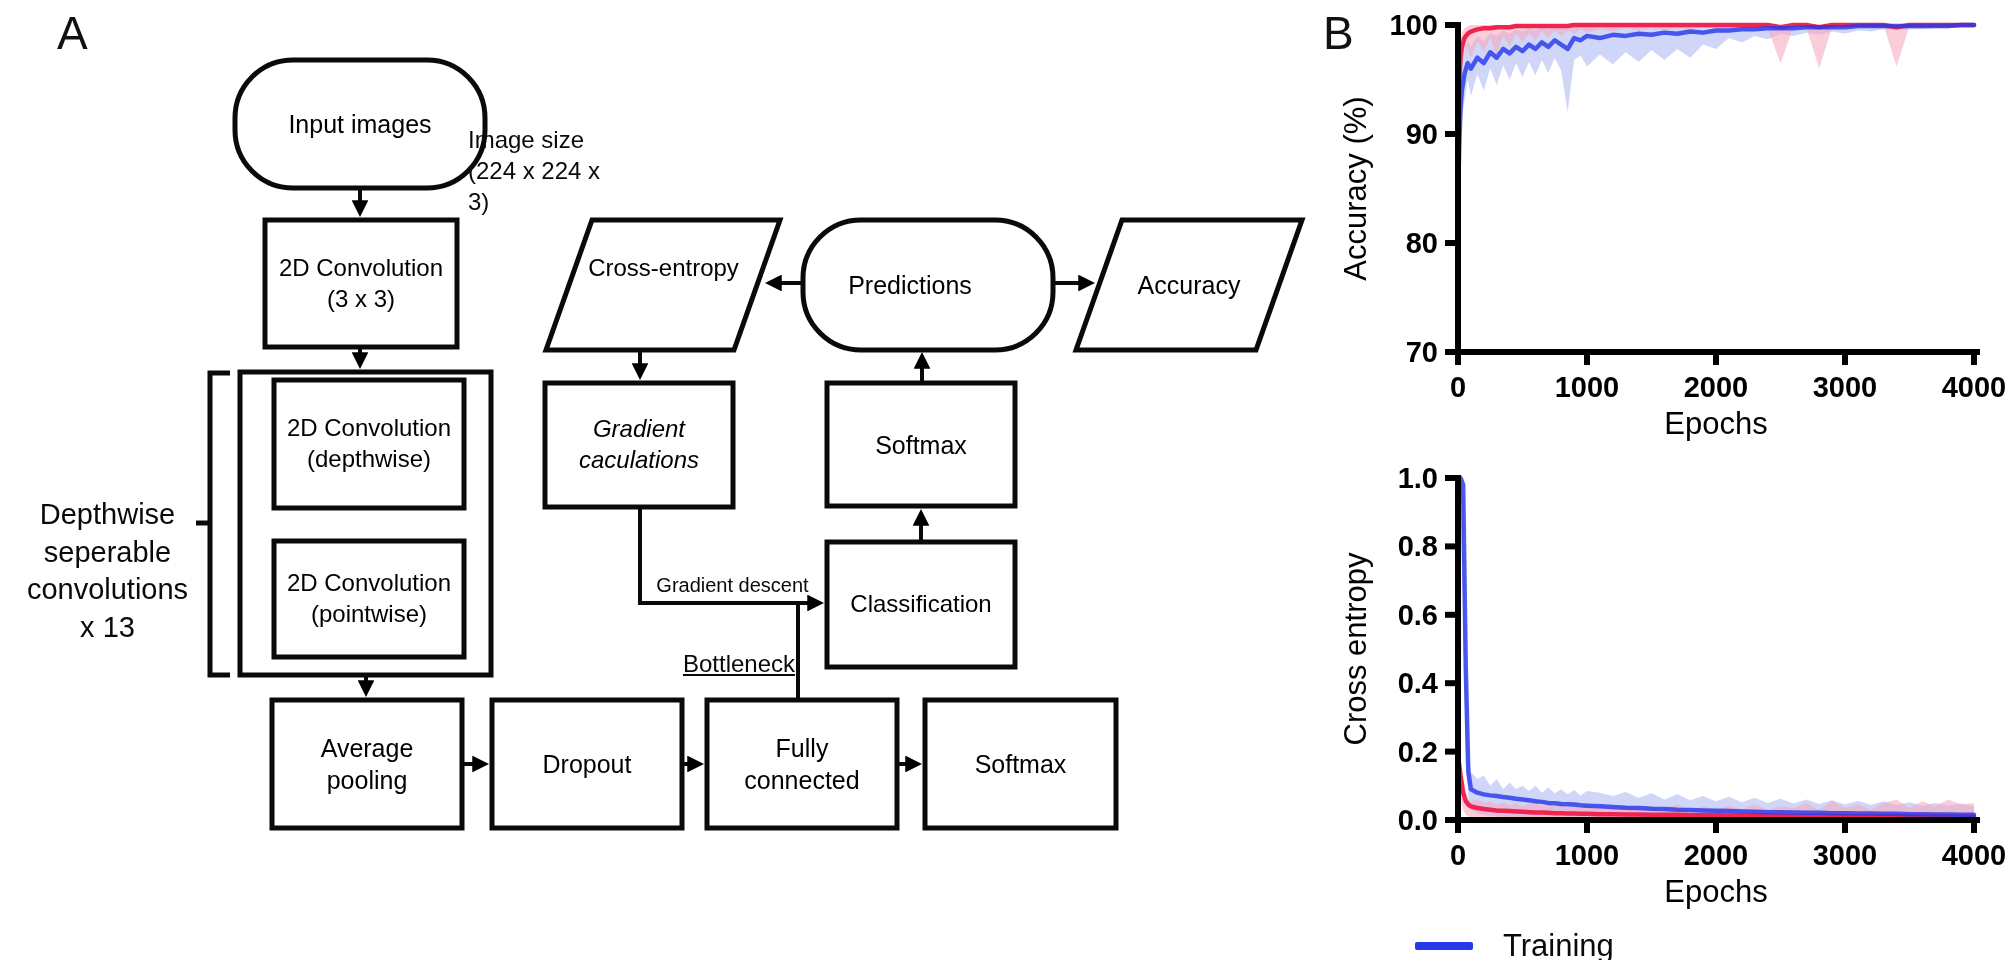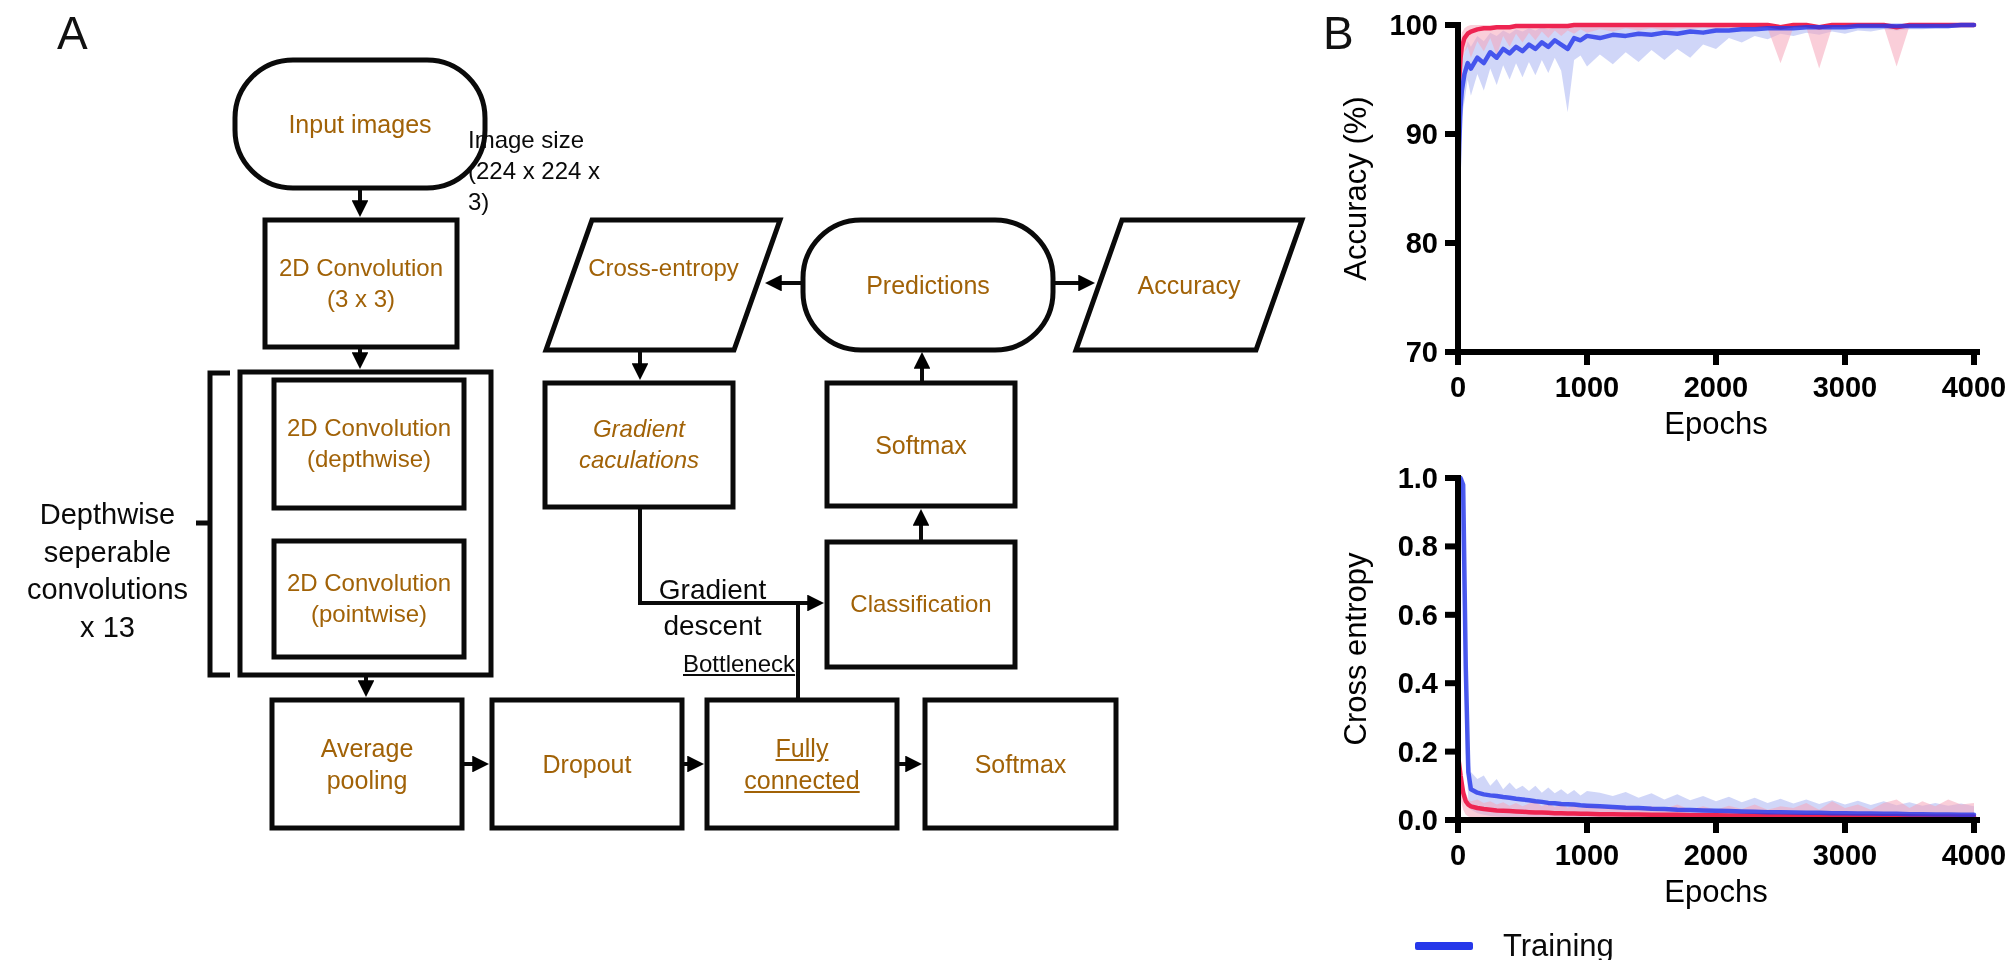--- a/index.html
+++ b/index.html
@@ -2,21 +2,21 @@
 <html><head>
 <meta charset="utf-8">
 <style>
   html,body{margin:0;padding:0;background:#fff;}
   .page{position:relative;width:2005px;height:960px;background:#fff;overflow:hidden;
         font-family:"Liberation Sans",sans-serif;color:#000;}
   .panel-letter{position:absolute;font-size:46px;font-weight:400;color:#111;}
   svg{position:absolute;overflow:visible;}
   svg text{font-family:"Liberation Sans",sans-serif;fill:#000;}
   .node-text{position:absolute;display:flex;align-items:center;justify-content:center;
-             text-align:center;white-space:pre-line;font-size:25px;line-height:1.28;color:#a16207;}
+             text-align:center;white-space:pre-line;font-size:25px;line-height:1.28;color:#000000;}
   .free-text{position:absolute;white-space:pre-line;font-size:25px;line-height:1.3;color:#0a0a0a;}
   .tick{font-size:29px;font-weight:700;}
   .axis-label{font-size:31px;font-weight:400;}
   .legend-item{position:absolute;display:flex;align-items:center;height:40px;}
   .legend-swatch{display:inline-block;width:58px;height:8px;border-radius:2px;margin-right:30px;}
   .legend-label{font-size:31px;color:#0a0a0a;}
 </style>
 </head>
 <body>
 
@@ -75,31 +75,31 @@
   <div class="free-text" style="left:0px;top:496px;width:215px;text-align:center;font-size:29px;">Depthwise seperable
 convolutions
 x 13</div>
   <div class="node-text" style="left:274px;top:380px;width:190px;height:128px;font-size:24px;">2D Convolution
 (depthwise)</div>
   <div class="node-text" style="left:274px;top:541px;width:190px;height:116px;font-size:24px;">2D Convolution
 (pointwise)</div>
   <div class="node-text" style="left:272px;top:700px;width:190px;height:128px;">Average
 pooling</div>
   <div class="node-text" style="left:492px;top:700px;width:190px;height:128px;">Dropout</div>
-  <div class="node-text" style="left:707px;top:700px;width:190px;height:128px;text-decoration:underline;">Fully
+  <div class="node-text" style="left:707px;top:700px;width:190px;height:128px;">Fully
 connected</div>
   <div class="node-text" style="left:925px;top:700px;width:191px;height:128px;">Softmax</div>
   <div class="node-text" style="left:556px;top:203px;width:215px;height:130px;font-size:24px;">Cross-entropy</div>
-  <div class="node-text" style="left:803px;top:220px;width:250px;height:130px;">Predictions</div>
+  <div class="node-text" style="left:785px;top:220px;width:250px;height:130px;">Predictions</div>
   <div class="node-text" style="left:1084px;top:220px;width:210px;height:130px;">Accuracy</div>
   <div class="node-text" style="left:545px;top:383px;width:188px;height:124px;font-size:24px;font-style:italic;">Gradient
 caculations</div>
   <div class="node-text" style="left:827px;top:383px;width:188px;height:123px;">Softmax</div>
   <div class="node-text" style="left:827px;top:542px;width:188px;height:125px;font-size:24px;">Classification</div>
-  <div class="free-text" style="left:620px;top:572px;width:185px;text-align:center;font-size:28px;">Gradient descent</div>
+  <div class="free-text" style="left:640px;top:572px;width:185px;text-align:center;font-size:20px;">Gradient descent</div>
   <div class="free-text" style="left:683px;top:648px;width:110px;text-align:right;font-size:24px;text-decoration:underline;">Bottleneck</div>
 
   <div class="panel-letter" style="left:1323px;top:6px;">B</div>
 
   <svg style="left:1330px;top:0;" width="675" height="445" viewBox="0 0 675 445">
       <polygon points="128,193.95 129.29,123.10000000000002 130.58,84.94999999999999 131.87,63.150000000000034 134.45,52.25 137.675,41.35000000000002 140.9,46.80000000000001 147.35,35.89999999999998 153.8,41.35000000000002 160.25,32.63000000000005 166.7,35.89999999999998 173.15,30.44999999999999 179.6,33.71999999999997 186.05,29.36000000000007 192.5,31.539999999999907 198.95,28.269999999999982 205.39999999999998,30.44999999999999 211.85000000000002,27.180000000000007 218.3,29.36000000000007 224.75,27.180000000000007 231.2,28.269999999999982 237.64999999999998,27.180000000000007 244.10000000000002,27.180000000000007 250.55,26.089999999999975 257,26.089999999999975 269.9,25 282.79999999999995,25 295.70000000000005,25 308.6,25 321.5,25 334.4,25 347.29999999999995,25 360.20000000000005,25 373.1,25 386,25 398.90000000000003,25 411.8,25 424.7,25 437.59999999999997,25 450.5,25 463.40000000000003,25 476.3,25 489.2,25 502.09999999999997,25 515,25 527.9000000000001,25 540.8,25 553.7,25 566.5999999999999,25 579.5,25 592.4000000000001,25 605.3,25 618.2,25 631.0999999999999,25 644,25 644,27.180000000000007 631.0999999999999,27.180000000000007 618.2,28.269999999999982 605.3,28.269999999999982 592.4000000000001,29.36000000000007 579.5,29.36000000000007 566.5999999999999,30.44999999999999 553.7,29.36000000000007 540.8,31.539999999999907 527.9000000000001,30.44999999999999 515,33.71999999999997 502.09999999999997,31.539999999999907 489.2,34.81000000000006 476.3,32.63000000000005 463.40000000000003,35.89999999999998 450.5,33.71999999999997 437.59999999999997,39.16999999999996 424.7,35.89999999999998 411.8,42.43999999999994 398.90000000000003,38.08000000000004 386,48.98000000000002 373.1,44.620000000000005 360.20000000000005,57.69999999999999 347.29999999999995,48.98000000000002 334.4,59.88000000000005 321.5,50.069999999999936 308.6,62.06000000000006 295.70000000000005,52.25 282.79999999999995,64.23999999999995 269.9,54.43000000000001 257,66.41999999999996 250.55,55.51999999999998 244.10000000000002,59.88000000000005 237.64999999999998,112.20000000000002 231.2,70.78000000000003 224.75,57.69999999999999 218.3,72.96000000000004 211.85000000000002,59.88000000000005 205.39999999999998,75.13999999999993 198.95,62.06000000000006 192.5,77.32 186.05,63.150000000000034 179.6,79.5 173.15,65.33000000000004 166.7,84.94999999999999 160.25,68.59999999999997 153.8,90.39999999999998 147.35,74.05000000000001 140.9,95.85000000000002 137.675,79.5 134.45,101.29999999999998 131.87,117.65 130.58,139.45 129.29,177.6 128,199.4" fill="#a9b5f2" fill-opacity="0.55"></polygon>
       <polygon points="128,112.20000000000002 129.29,63.150000000000034 130.58,41.35000000000002 131.87,32.63000000000005 134.45,28.269999999999982 137.675,26.089999999999975 140.9,25 147.35,25 153.8,25 160.25,25 166.7,25 173.15,25 179.6,25 186.05,25 192.5,25 198.95,25 205.39999999999998,25 211.85000000000002,25 218.3,25 224.75,25 231.2,25 237.64999999999998,25 244.10000000000002,25 250.55,25 257,25 269.9,25 282.79999999999995,25 295.70000000000005,25 308.6,25 321.5,25 334.4,25 347.29999999999995,25 360.20000000000005,25 373.1,25 386,25 398.90000000000003,25 411.8,25 424.7,25 437.59999999999997,25 450.5,25 463.40000000000003,25 476.3,25 489.2,25 502.09999999999997,25 515,25 527.9000000000001,25 540.8,25 553.7,25 566.5999999999999,25 579.5,25 592.4000000000001,25 605.3,25 618.2,25 631.0999999999999,25 644,25 644,26.089999999999975 631.0999999999999,26.089999999999975 618.2,26.089999999999975 605.3,26.089999999999975 592.4000000000001,26.089999999999975 579.5,26.089999999999975 566.5999999999999,66.41999999999996 553.7,26.089999999999975 540.8,26.089999999999975 527.9000000000001,26.089999999999975 515,27.180000000000007 502.09999999999997,27.180000000000007 489.2,68.59999999999997 476.3,27.180000000000007 463.40000000000003,27.180000000000007 450.5,63.150000000000034 437.59999999999997,28.269999999999982 424.7,27.180000000000007 411.8,28.269999999999982 398.90000000000003,27.180000000000007 386,29.36000000000007 373.1,27.180000000000007 360.20000000000005,29.36000000000007 347.29999999999995,28.269999999999982 334.4,30.44999999999999 321.5,28.269999999999982 308.6,30.44999999999999 295.70000000000005,28.269999999999982 282.79999999999995,31.539999999999907 269.9,29.36000000000007 257,32.63000000000005 250.55,29.36000000000007 244.10000000000002,33.71999999999997 237.64999999999998,30.44999999999999 231.2,35.89999999999998 224.75,30.44999999999999 218.3,38.08000000000004 211.85000000000002,31.539999999999907 205.39999999999998,40.26000000000005 198.95,32.63000000000005 192.5,42.43999999999994 186.05,33.71999999999997 179.6,46.80000000000001 173.15,35.89999999999998 166.7,55.51999999999998 160.25,38.08000000000004 153.8,51.16000000000008 147.35,41.35000000000002 140.9,57.69999999999999 137.675,46.80000000000001 134.45,52.25 131.87,63.150000000000034 130.58,74.05000000000001 129.29,95.85000000000002 128,123.10000000000002" fill="#f5a6ba" fill-opacity="0.55"></polygon>
       <polyline points="128,123.10000000000002 129.29,79.5 130.58,57.69999999999999 131.87,46.80000000000001 134.45,38.08000000000004 137.675,33.71999999999997 140.9,31.539999999999907 147.35,29.36000000000007 153.8,28.269999999999982 160.25,28.269999999999982 166.7,27.180000000000007 173.15,27.180000000000007 179.6,27.180000000000007 186.05,26.089999999999975 192.5,26.089999999999975 198.95,26.089999999999975 205.39999999999998,26.089999999999975 211.85000000000002,26.089999999999975 218.3,26.089999999999975 224.75,26.089999999999975 231.2,26.089999999999975 237.64999999999998,26.089999999999975 244.10000000000002,25 250.55,25 257,25 269.9,25 282.79999999999995,25 295.70000000000005,25 308.6,25 321.5,25 334.4,25 347.29999999999995,25 360.20000000000005,25 373.1,25 386,25 398.90000000000003,25 411.8,25 424.7,25 437.59999999999997,25 450.5,27.180000000000007 463.40000000000003,25 476.3,25 489.2,27.180000000000007 502.09999999999997,25 515,25 527.9000000000001,25 540.8,25 553.7,25 566.5999999999999,27.180000000000007 579.5,25 592.4000000000001,25 605.3,25 618.2,25 631.0999999999999,25 644,25" fill="none" stroke="#ee2451" stroke-width="4.5" stroke-linejoin="round" stroke-linecap="round" stroke-opacity="1"></polyline>
       <polyline points="128,199.4 129.29,144.9 130.58,106.75 131.87,90.39999999999998 134.45,74.05000000000001 137.675,63.150000000000034 140.9,68.59999999999997 147.35,57.69999999999999 153.8,63.150000000000034 160.25,52.25 166.7,57.69999999999999 173.15,48.98000000000002 179.6,53.33999999999992 186.05,46.80000000000001 192.5,51.16000000000008 198.95,44.620000000000005 205.39999999999998,48.98000000000002 211.85000000000002,42.43999999999994 218.3,46.80000000000001 224.75,40.26000000000005 231.2,44.620000000000005 237.64999999999998,48.98000000000002 244.10000000000002,38.08000000000004 250.55,40.26000000000005 257,35.89999999999998 269.9,38.08000000000004 282.79999999999995,34.81000000000006 295.70000000000005,35.89999999999998 308.6,33.71999999999997 321.5,34.81000000000006 334.4,32.63000000000005 347.29999999999995,33.71999999999997 360.20000000000005,31.539999999999907 373.1,32.63000000000005 386,30.44999999999999 398.90000000000003,30.44999999999999 411.8,29.36000000000007 424.7,29.36000000000007 437.59999999999997,28.269999999999982 450.5,28.269999999999982 463.40000000000003,28.269999999999982 476.3,27.180000000000007 489.2,27.180000000000007 502.09999999999997,27.180000000000007 515,27.180000000000007 527.9000000000001,26.089999999999975 540.8,26.089999999999975 553.7,26.089999999999975 566.5999999999999,26.089999999999975 579.5,26.089999999999975 592.4000000000001,26.089999999999975 605.3,26.089999999999975 618.2,26.089999999999975 631.0999999999999,25 644,25" fill="none" stroke="#2638ea" stroke-width="4.5" stroke-linejoin="round" stroke-linecap="round" stroke-opacity="0.82"></polyline>
       <line x1="128" y1="22" x2="128" y2="355" stroke="#000" stroke-width="6"></line>

